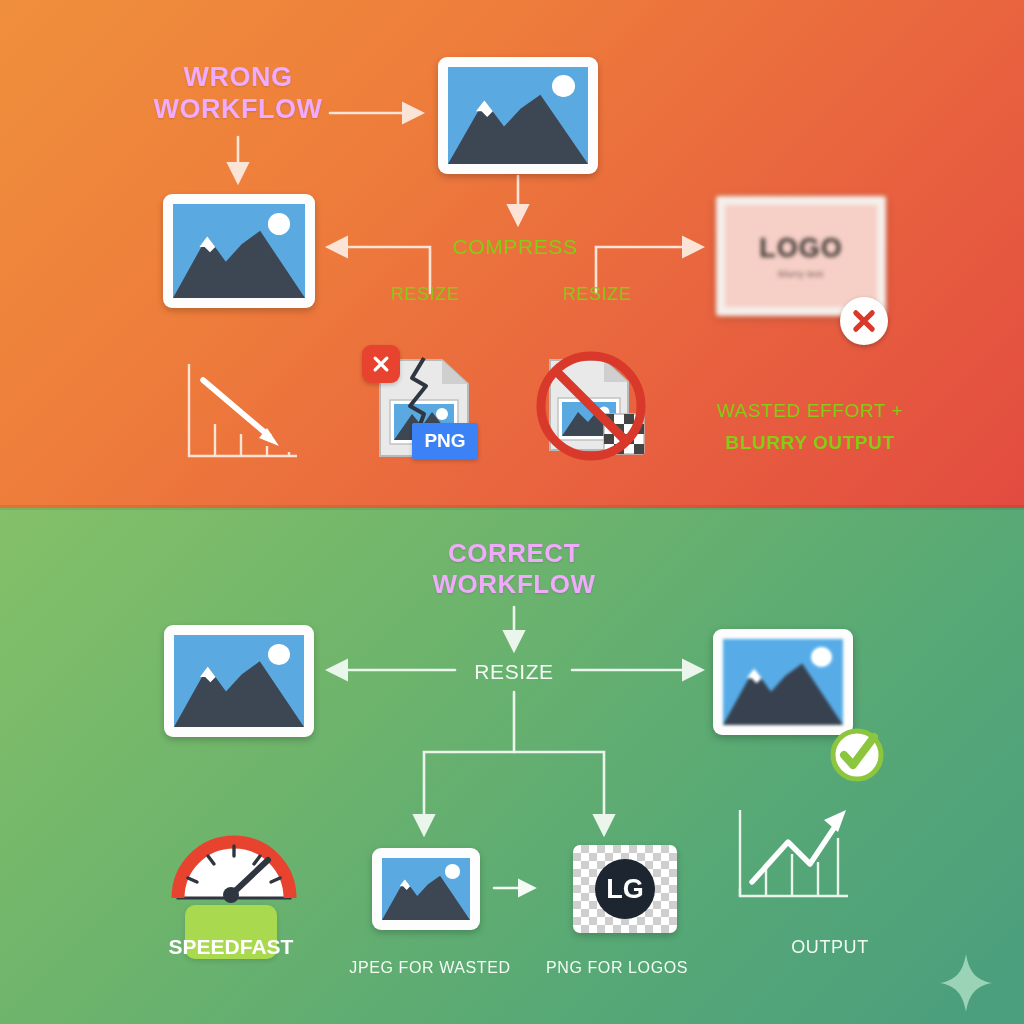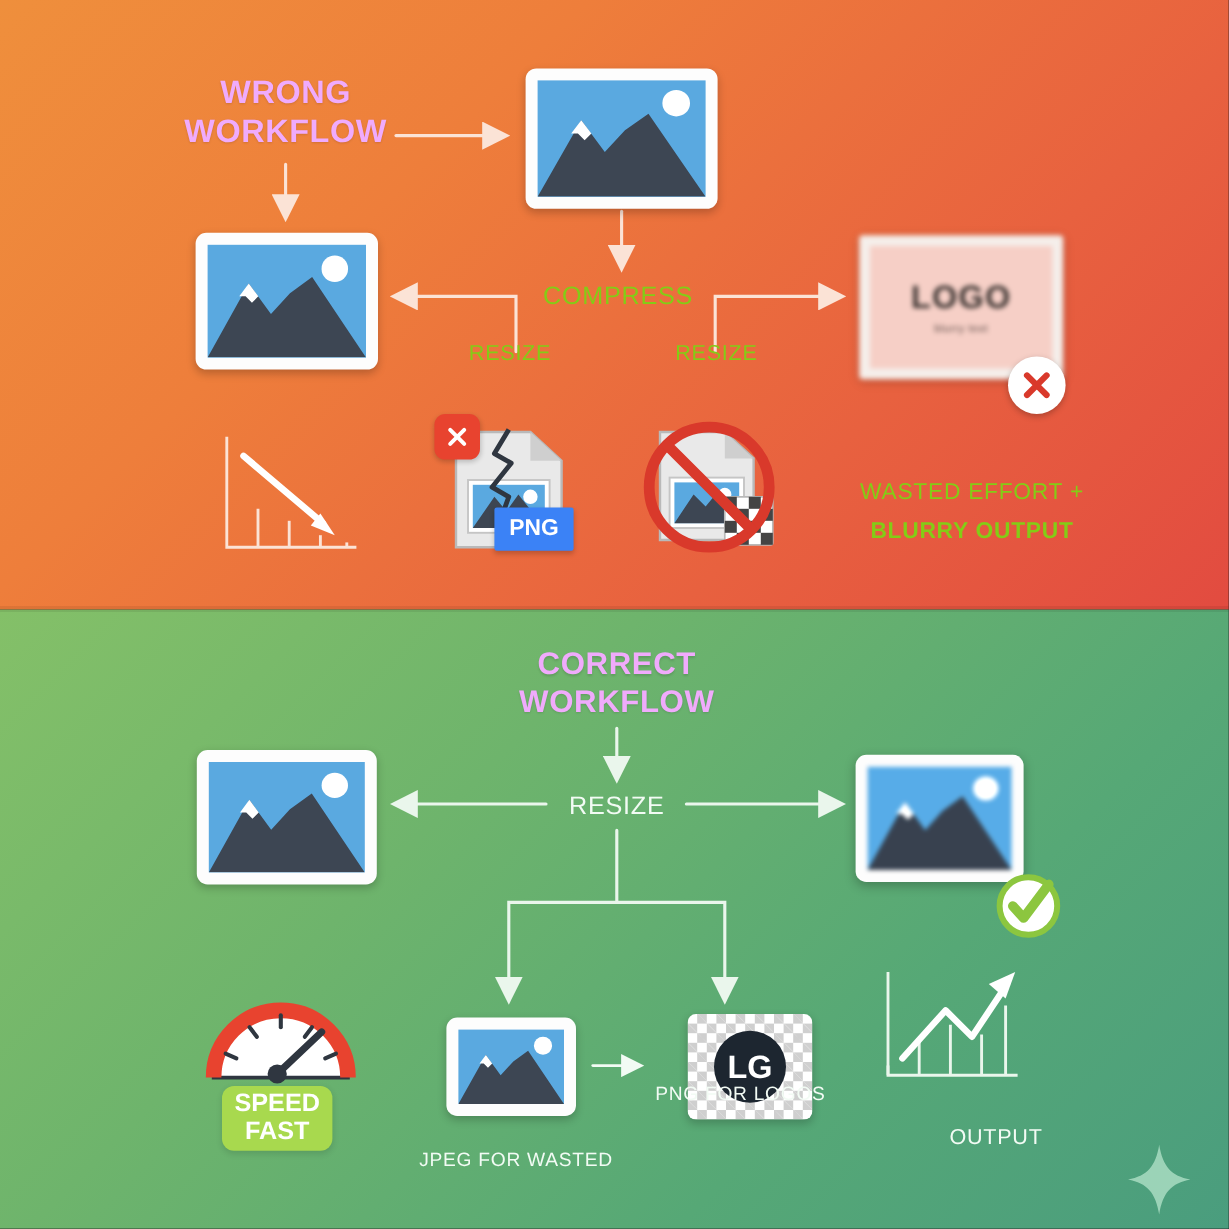--- a/index.html
+++ b/index.html
@@ -51,21 +51,21 @@
   
   .badge-x{
     position:absolute;border-radius:50%;background:#fff;
     box-shadow:0 2px 5px rgba(0,0,0,.25);
     display:flex;align-items:center;justify-content:center;
   }
   .badge-check{position:absolute;}
   .speed-pill{
     position:absolute;background:#a8d94e;border-radius:10px;
     color:#fff;font-weight:bold;text-align:center;line-height:1.08;
-    display:flex;flex-direction:column;align-items:center;justify-content:center;
+    display:flex;align-items:flex-end;justify-content:center;
     box-shadow:0 2px 5px rgba(0,0,0,.12);
   }
   .png-pill{
     position:absolute;background:#3b82f6;border-radius:2px;color:#fff;
     font-weight:bold;display:flex;align-items:center;justify-content:center;
     box-shadow:0 2px 4px rgba(0,0,0,.2);
   }
   .x-pill{
     position:absolute;background:#e8432f;border-radius:9px;
     display:flex;align-items:center;justify-content:center;
@@ -321,21 +321,21 @@
         <path d="M20,32 L26,24 L32,32 L28,36 L24,32 z" fill="#ffffff"></path>
       </svg>
     </div>
   </div>
 
   <div class="checkcard" style="left:548px;top:845px;width:104px;height:88px;margin-left:25px;">
     <div class="lg-circle" style="width:60px;height:60px;font-size:27px;">LG</div>
   </div>
 
   <div class="label green" style="left:330px;top:958px;width:200px;font-size:16px;">JPEG FOR WASTED</div>
-  <div class="label green" style="left:517px;top:903px;width:200px;font-size:16px;">PNG FOR LOGOS</div>
+  <div class="label green" style="left:517px;top:958px;width:200px;font-size:16px;">PNG FOR LOGOS</div>
 
   <div class="chart-icon" style="left:730px;top:800px;width:130px;height:112px;">
     <svg width="130" height="112" viewBox="0 0 130 112">
       <g stroke="#eaf6ec" fill="none" stroke-width="2.4">
         <path d="M10,10 L10,96 L118,96"></path>
         <line x1="10" y1="88" x2="10" y2="96"></line>
         <line x1="36" y1="66" x2="36" y2="96"></line>
         <line x1="62" y1="54" x2="62" y2="96"></line>
         <line x1="88" y1="62" x2="88" y2="96"></line>
         <line x1="108" y1="38" x2="108" y2="96"></line>

